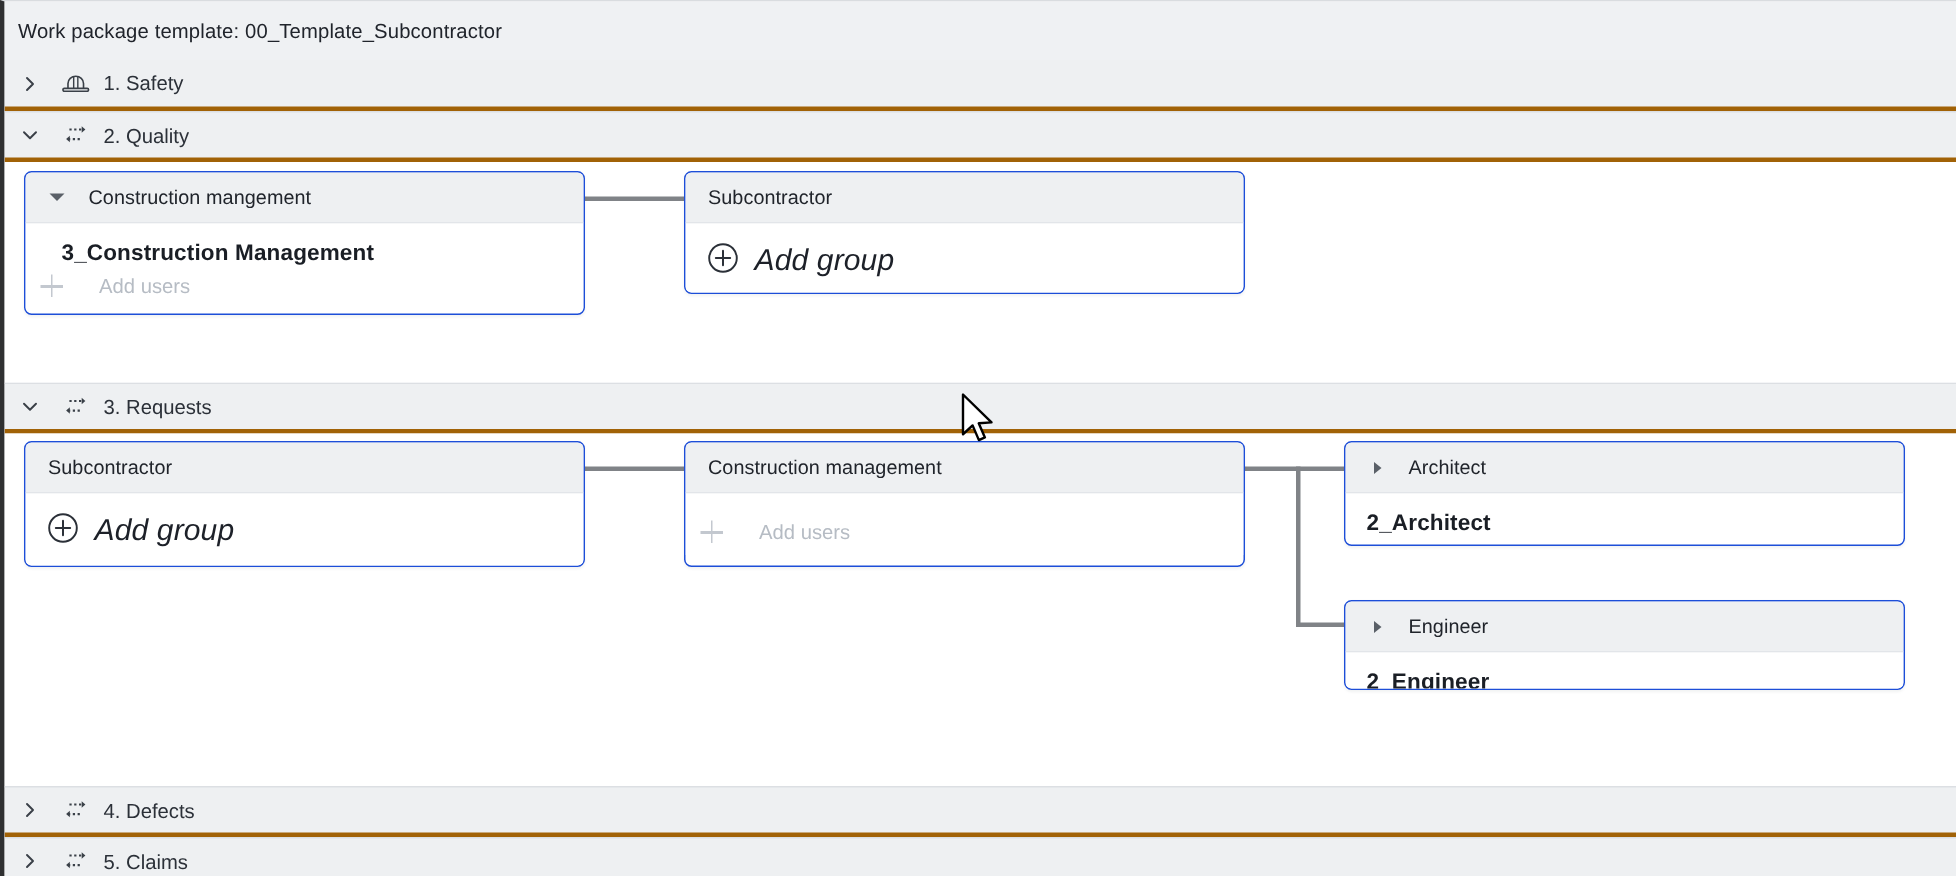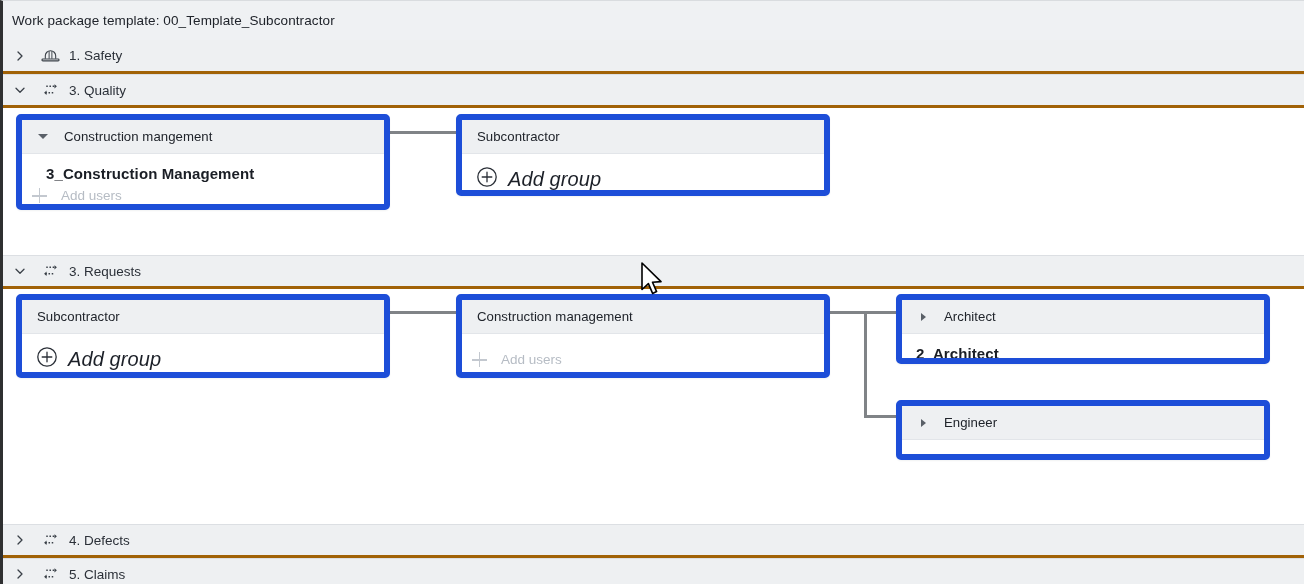--- a/index.html
+++ b/index.html
@@ -73,21 +73,21 @@
   
   .section-body {
     position: relative;
     background: #ffffff;
   }
 
   
   .card {
     position: absolute;
     background: #ffffff;
-    border: 6px solid #1d4ed8;
+    border: 1px solid #1d4ed8;
     border-radius: 5px;
     box-shadow: 0 1px 2px rgba(20,28,40,0.06);
     box-sizing: border-box;
     overflow: hidden;
   }
   .card-header {
     height: 34px;
     background: #eef0f2;
     border-bottom: 1px solid #e2e5e9;
     display: flex;
@@ -121,21 +121,21 @@
     color: #1a1e25;
     padding: 11px 0 2px 24px;
     letter-spacing: 0.1px;
   }
   .member-row.flush {
     padding-left: 14px;
   }
   .add-users {
     display: flex;
     align-items: center;
-    gap: 14px;
+    gap: 24px;
     padding: 4px 0 8px 10px;
     color: #b6bcc4;
     font-size: 13.5px;
     cursor: pointer;
   }
   .add-users .plus-thin {
     display: inline-block;
     position: relative;
     width: 15px;
     height: 15px;
@@ -229,21 +229,21 @@
       </svg>
     </span>
     <span class="sec-icon">
       <svg width="19" height="16" viewBox="0 0 20 17" aria-hidden="true">
         <path d="M5.5 4.6 H15.5" stroke="#3a4048" stroke-width="1.5" stroke-dasharray="1.6 1.8" fill="none"></path>
         <path d="M14.2 2.3 L16.8 4.6 L14.2 6.9 Z" fill="#3a4048"></path>
         <path d="M4.5 11.4 H14.5" stroke="#3a4048" stroke-width="1.5" stroke-dasharray="1.6 1.8" fill="none"></path>
         <path d="M5.8 9.1 L3.2 11.4 L5.8 13.7 Z" fill="#3a4048"></path>
       </svg>
     </span>
-    <span class="sec-label">3. Quality</span>
+    <span class="sec-label">2. Quality</span>
   </div>
 
   <div class="section-body" style="height:147px;">
 
     <div class="conn-h" style="left:387px; top:23px; width:67px;"></div>
 
     <div class="card" style="left:13px; top:6px; width:374px; height:96px;">
       <div class="card-header">
         <span class="caret-slot">
           <span class="caret-down-sm"></span>

